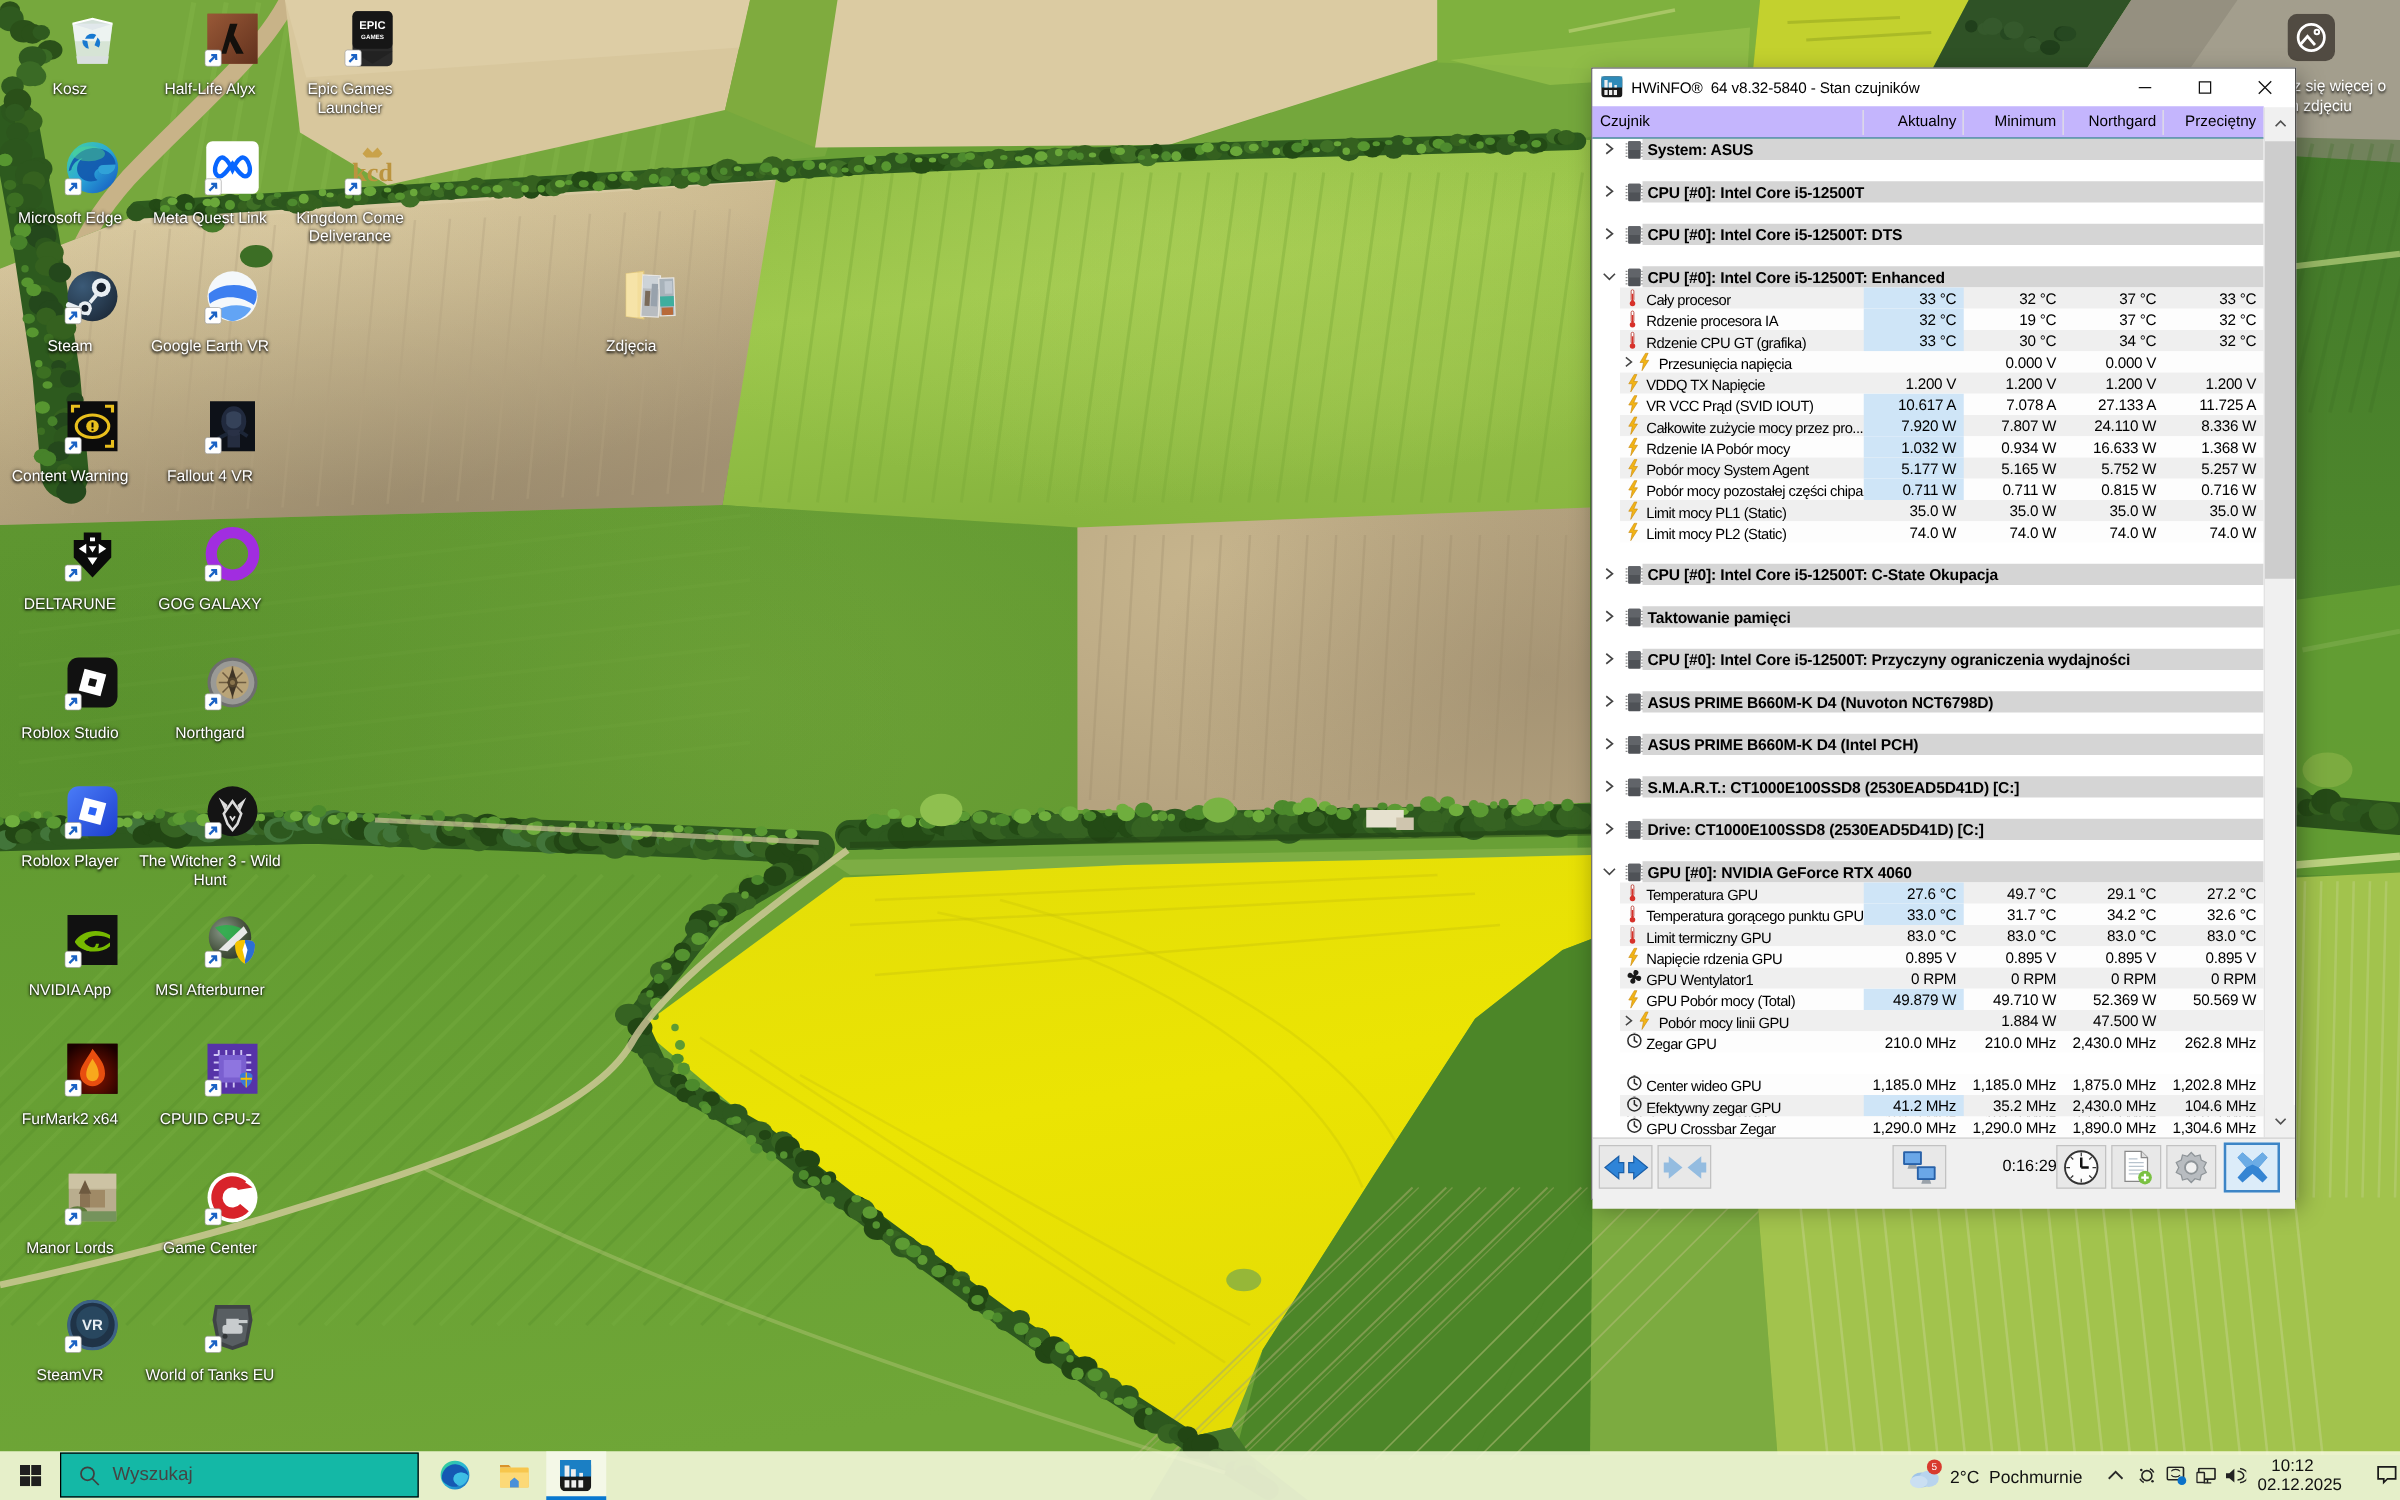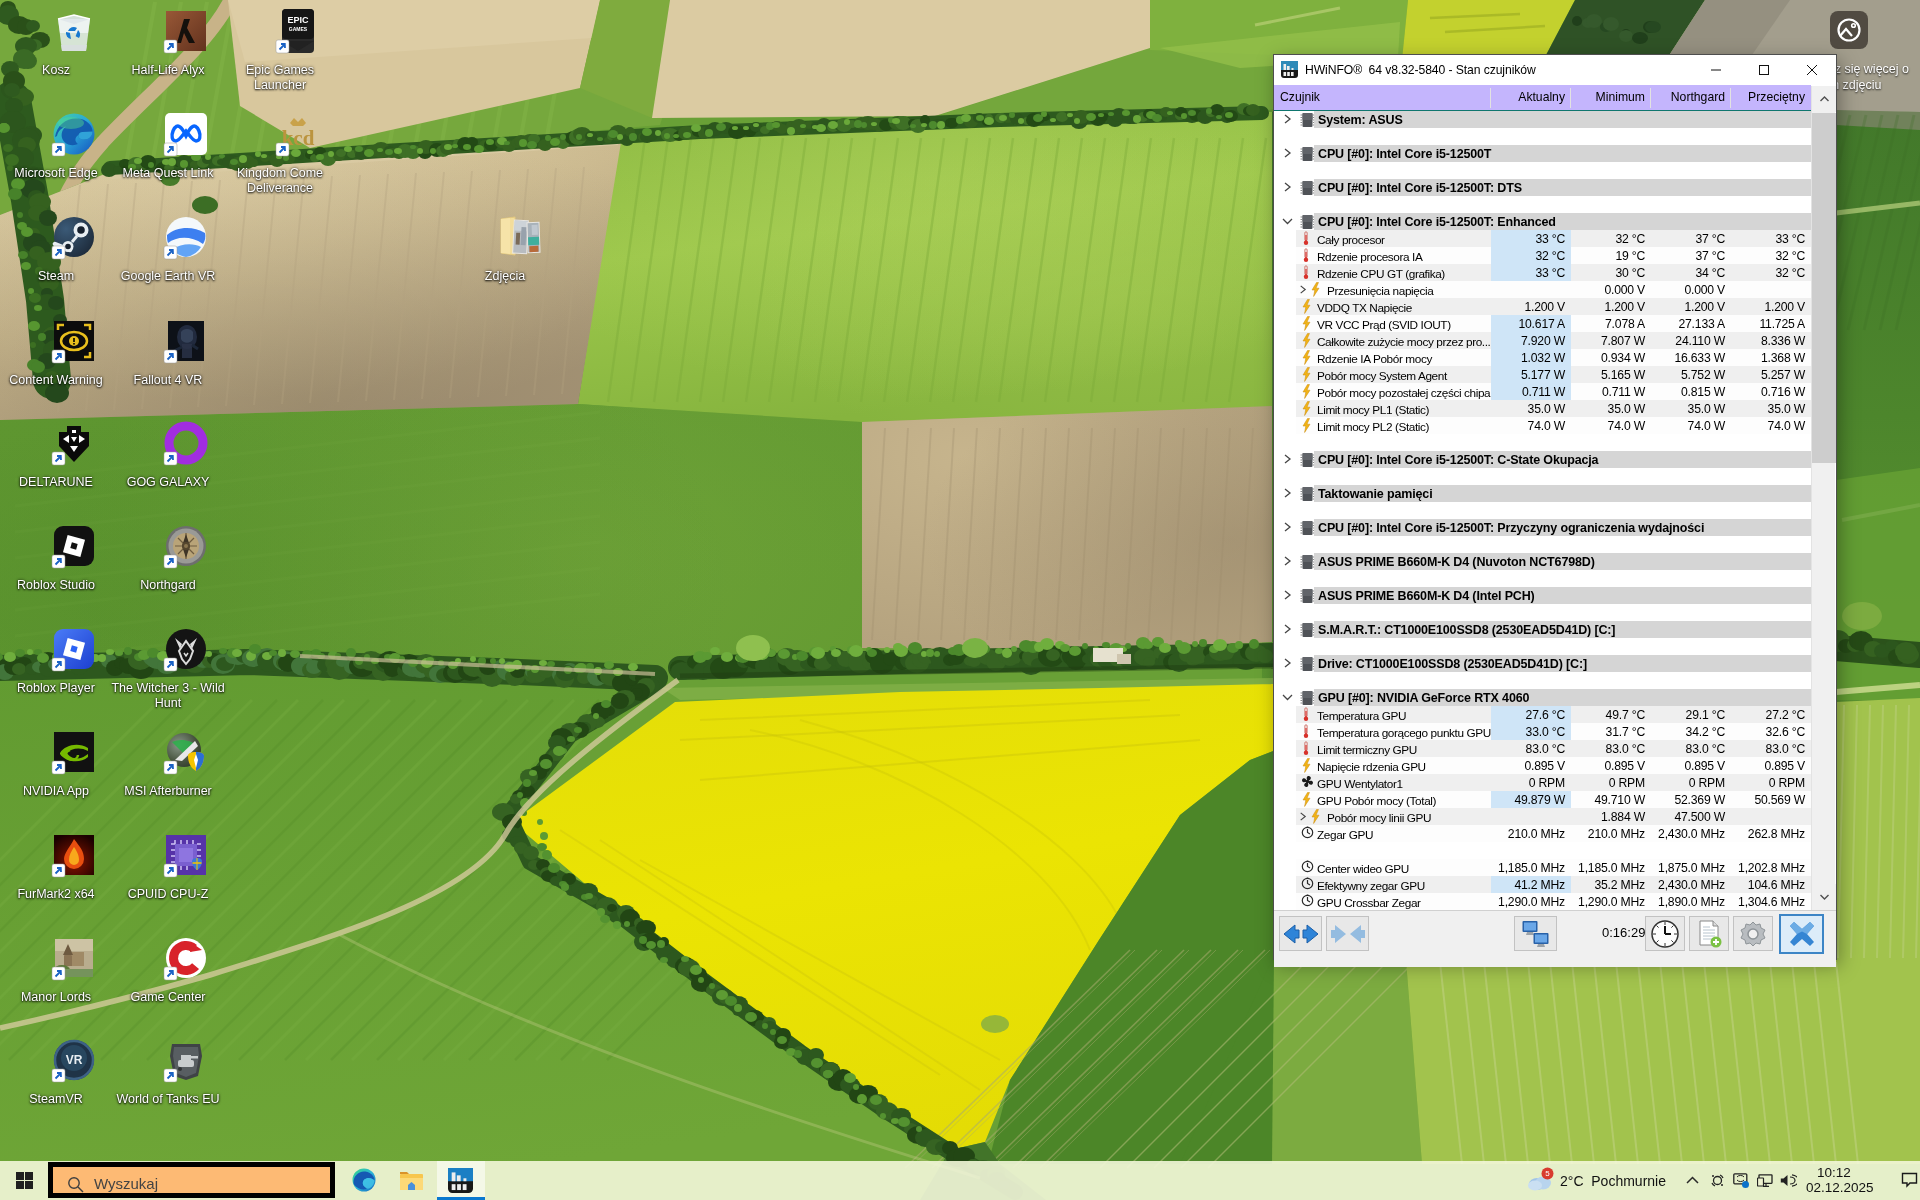--- a/index.html
+++ b/index.html
@@ -37,21 +37,21 @@
 .vsb{position:absolute;left:537px;top:31px;width:24px;height:824px;background:#f0f0f0;border-left:1px solid #e3e3e3}
 .sbtn{position:absolute;left:0;width:24px;height:26px;background:#f0f0f0;display:flex;align-items:center;justify-content:center}
 .sthumb{position:absolute;left:0;top:27px;width:24px;height:350px;background:#cdcdcd}
 .wtb{position:absolute;left:0;top:855px;width:562px;height:57px;background:#f0f0f0;border-top:1px solid #d0d0d0}
 .tbtn{position:absolute;top:5px;height:35px;background:#e8e8e8;border:1px solid #c2c2c2;display:flex;align-items:center;justify-content:center}
 .tbtnx{position:absolute;top:3px;left:505px;width:45px;height:40px;background:#dcecf9;border:2px solid #3d85c6;display:flex;align-items:center;justify-content:center}
 .ttime{position:absolute;left:328px;top:14px;font-size:13px;color:#000}
 
 .taskbar{position:absolute;left:0;top:1161px;width:1920px;height:39px;background:rgba(243,247,217,0.9)}
 .winlogo{position:absolute;left:16px;top:11px}
-.searchbox{position:absolute;left:48px;top:1px;width:287px;height:36px;background:#fdba74;border:5px solid #000000}
+.searchbox{position:absolute;left:48px;top:1px;width:287px;height:36px;background:#14b8a6;border:1px solid #000000}
 .searchbox span{position:absolute;left:41px;top:8px;font-size:15px;color:#444}
 .tico{position:absolute;top:0}
 .tico,.tray{position:absolute}
 .hwbtn{position:absolute;left:437px;top:0;width:48px;height:39px;background:rgba(255,255,255,0.55)}
 .hwbtn svg{margin:7px 11px}
 .hwunder{position:absolute;left:0;bottom:0;width:48px;height:3px;background:#0a78d0}
 .weather{position:absolute;left:1527px;top:10px;width:30px;height:22px}
 .wtxt{position:absolute;left:1560px;top:12px;font-size:14px;color:#111}
 .clock{position:absolute;left:1806px;top:4px;width:56px;font-size:13.5px;color:#111;text-align:center;line-height:15px}
 .tray{position:absolute}

